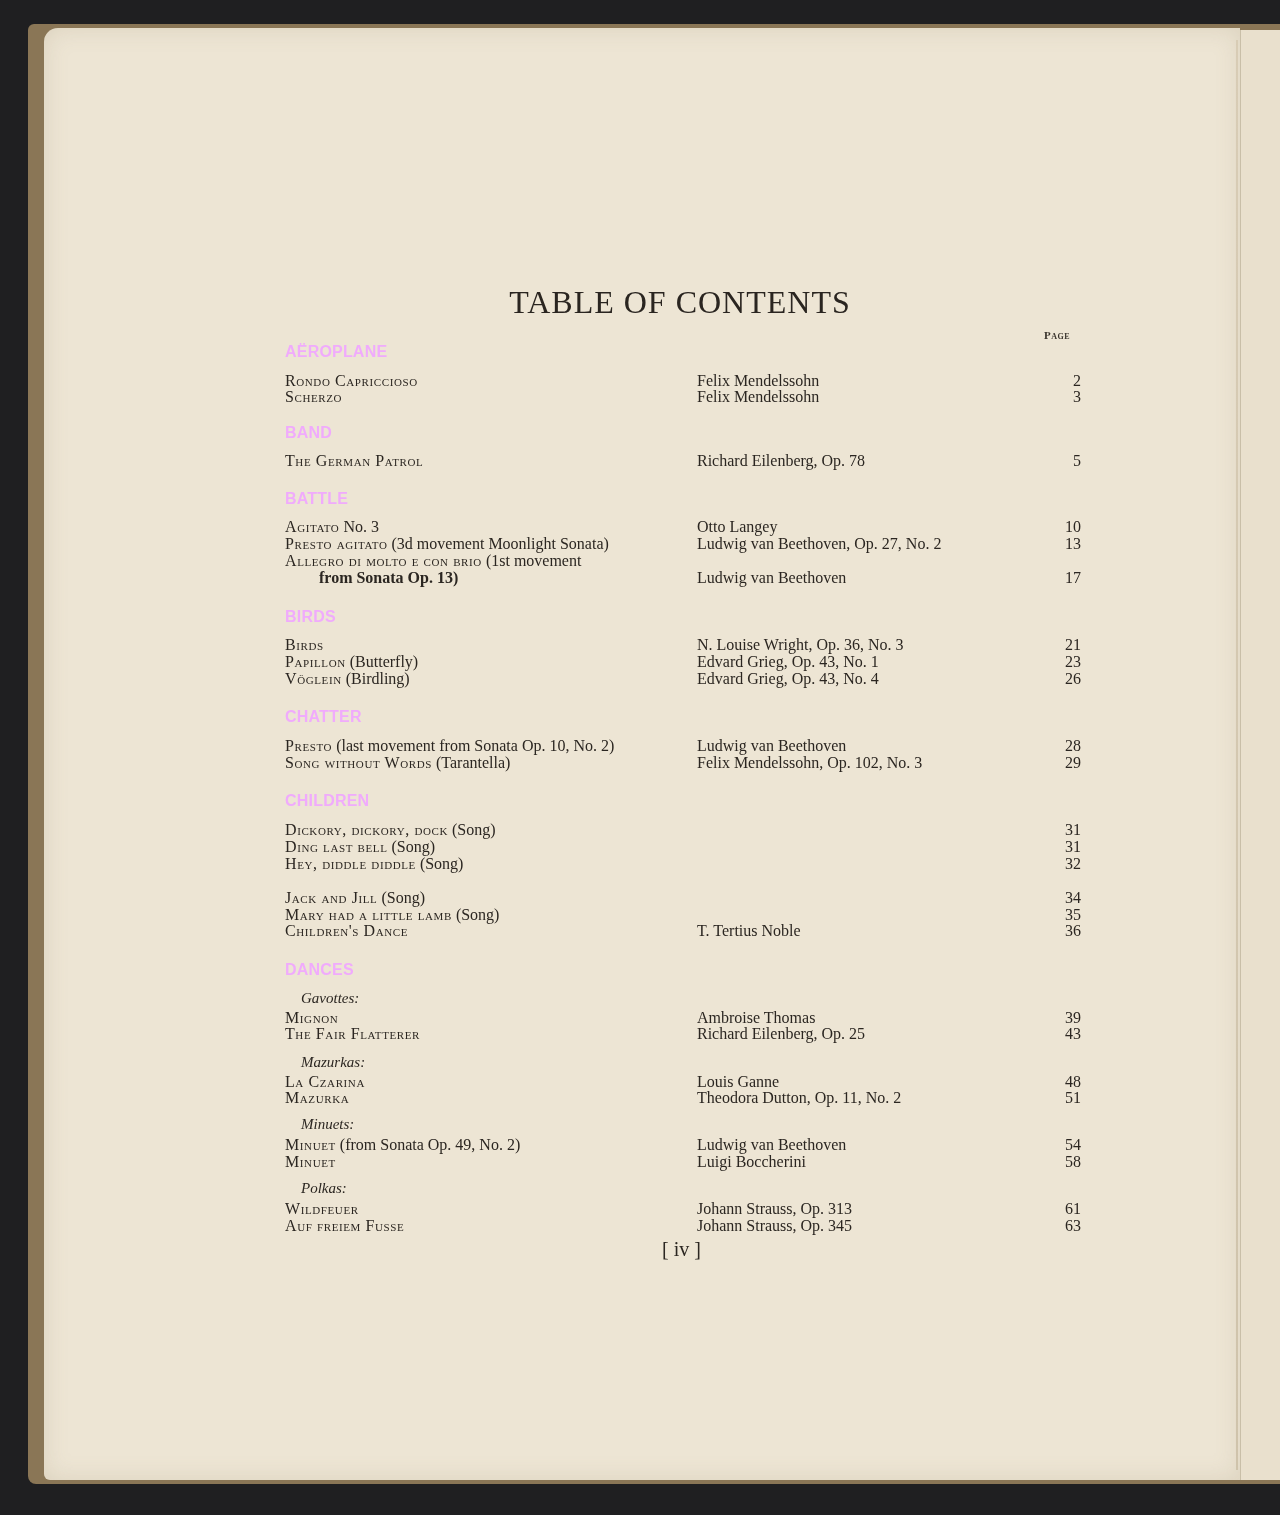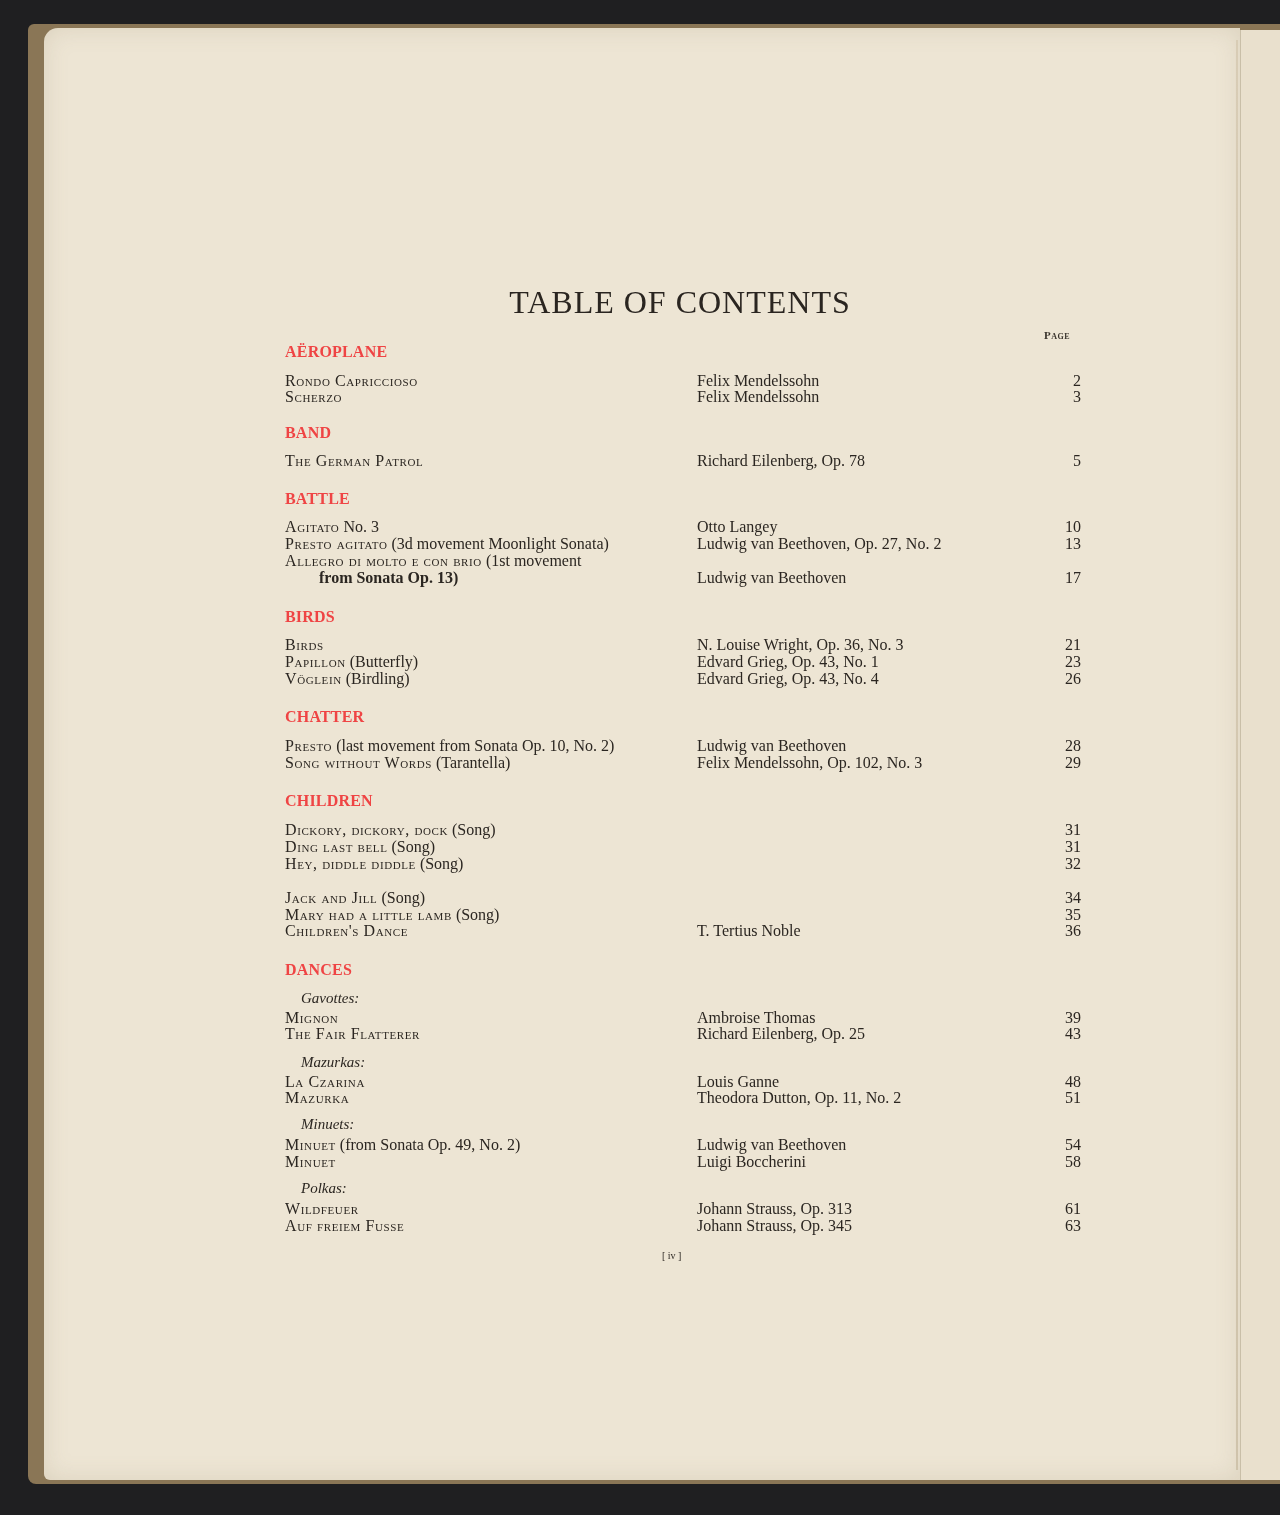--- a/index.html
+++ b/index.html
@@ -30,31 +30,31 @@
   .content { position: absolute; left: 0; top: 0; width: 1280px; height: 1195px; color: #2b2621; }
   .title {
     position: absolute; left: 0; width: 1360px; top: 284px; text-align: center;
     font-size: 32px; letter-spacing: 1px; color: #2a2520;
   }
   .page-hdr {
     position: absolute; left: 1044px; top: 329px; font-size: 11px; font-variant: small-caps;
     letter-spacing: 0.5px; font-weight: bold; color: #3a342d;
   }
   .cat {
-    position: absolute; left: 285px; font-size: 16px; font-weight: bold; color: #ef4444;
-    font-family: Liberation Serif, serif; letter-spacing: 0.2px;
+    position: absolute; left: 285px; font-size: 16px; font-weight: bold; color: #f0abfc;
+    font-family: Liberation Sans, sans-serif; letter-spacing: 0.2px;
   }
   .row { position: absolute; left: 285px; width: 796px; height: 17px; font-size: 16px; line-height: 17px; }
   .row .t { position: absolute; left: 0; white-space: nowrap; }
   .row .c { position: absolute; left: 412px; white-space: nowrap; text-align: right; }
   .row .p { position: absolute; right: 0; text-align: right; }
   .sc { font-variant: small-caps; letter-spacing: 0.6px; }
   .sub { position: absolute; left: 301px; font-size: 15px; font-style: italic; }
   .indent { padding-left: 34px; font-weight: bold; }
-  .folio { position: absolute; left: 662px; top: 1238px; font-size: 10px; margin-top: 12px; }
+  .folio { position: absolute; left: 662px; top: 1238px; font-size: 20px; }
 </style>
 </head>
 <body>
 
 <div class="cover"></div>
 <div class="page-right"></div>
 <div class="page"></div>
 <div class="gutter-line"></div>
 
 <div class="content">

